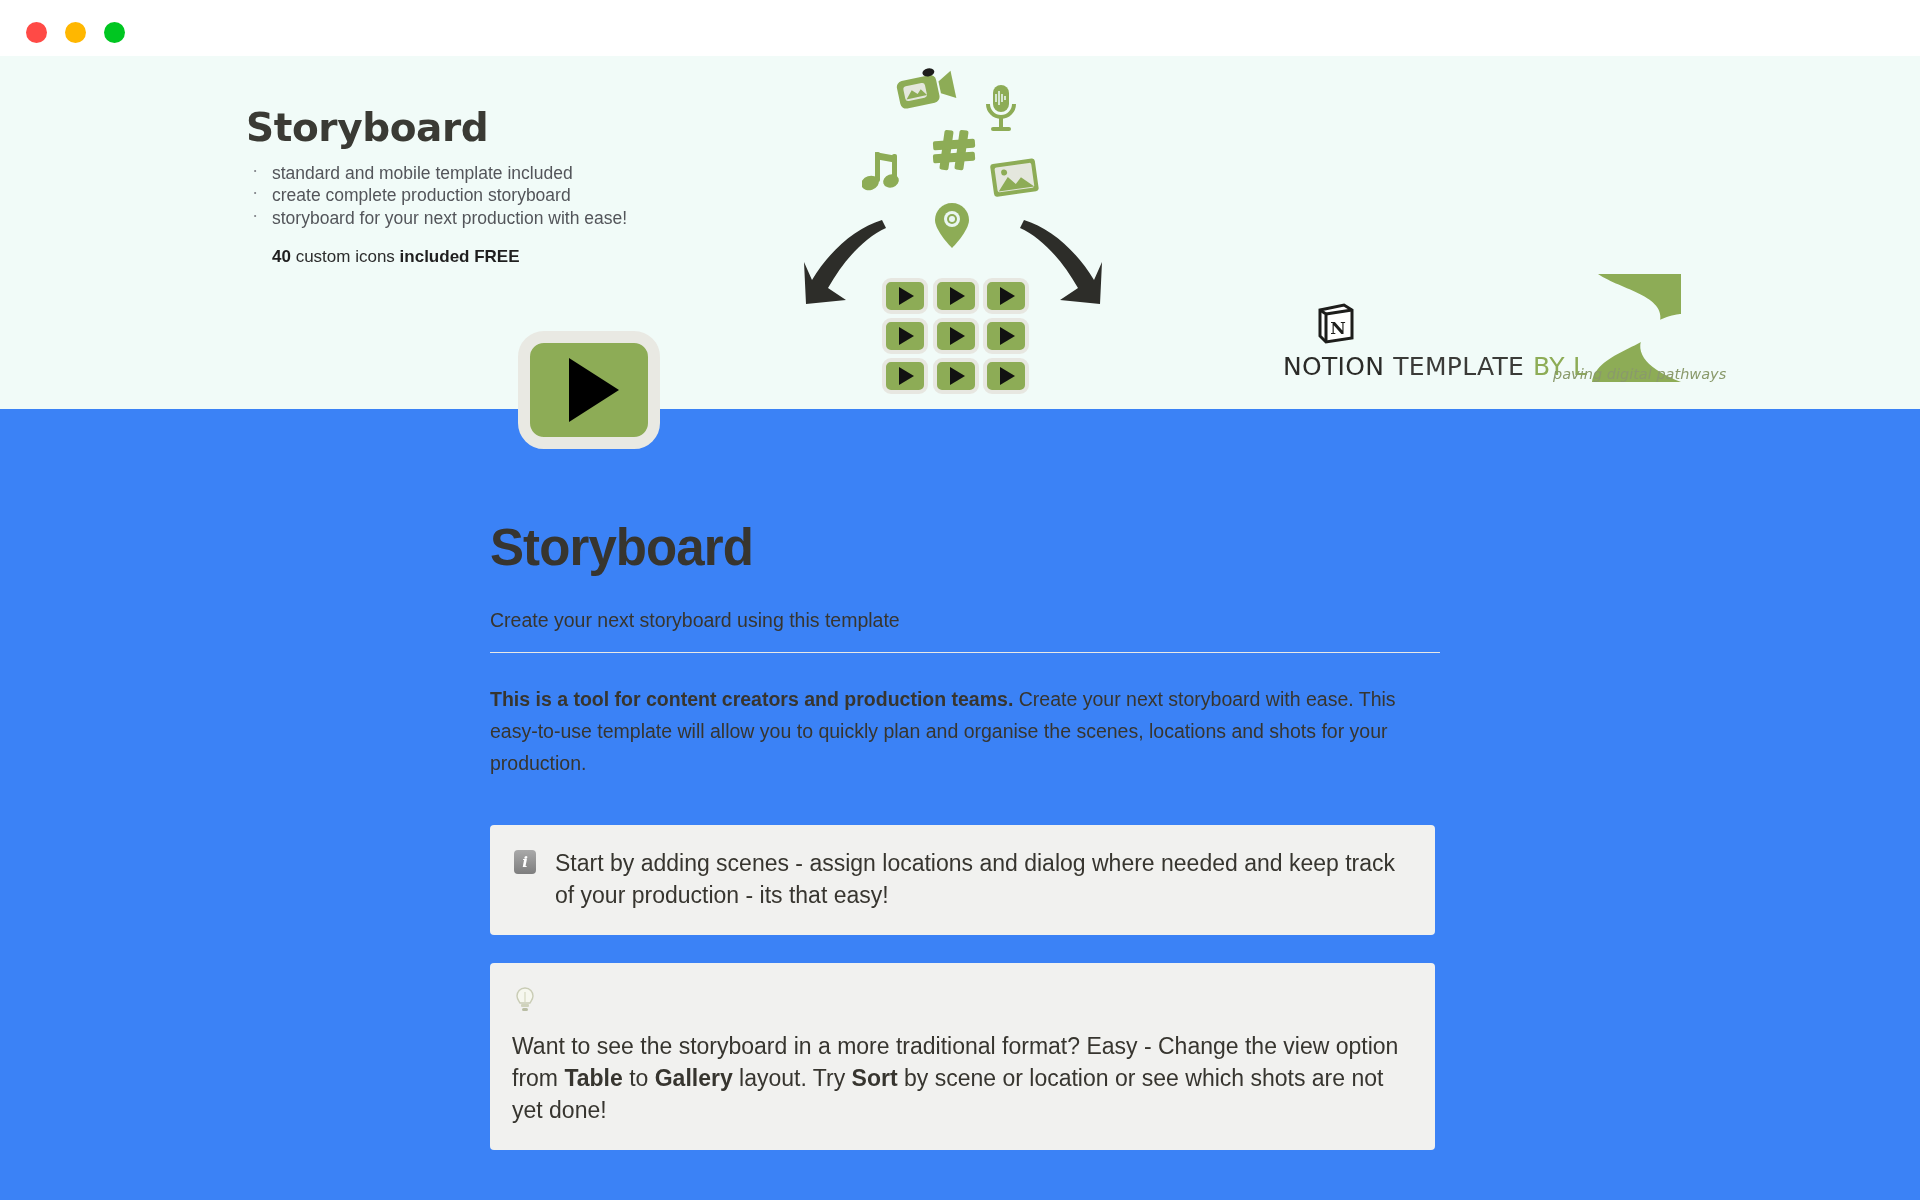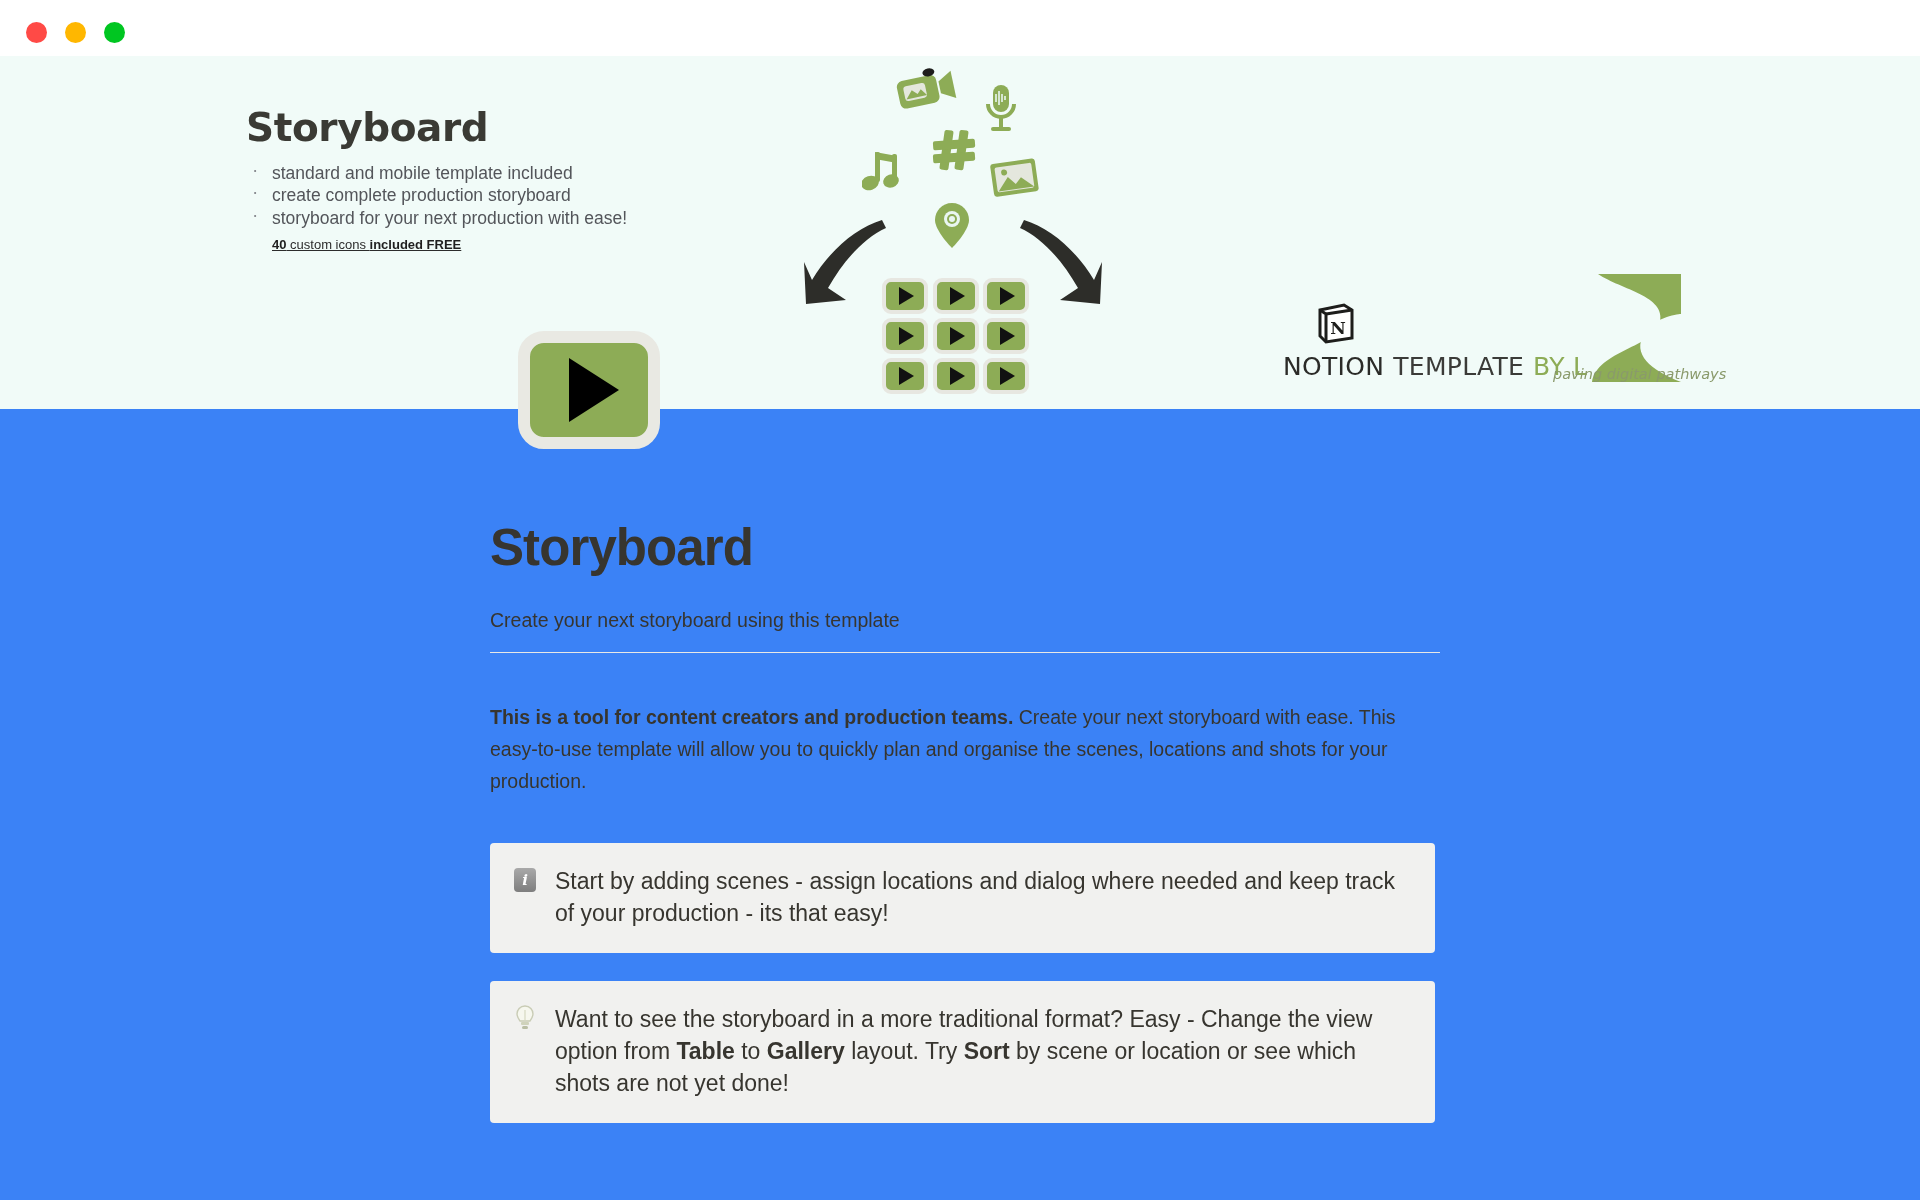--- a/index.html
+++ b/index.html
@@ -85,27 +85,26 @@
   }
   .banner-list li::before {
     content: "·";
     position: absolute;
     left: 6px;
     top: -3px;
     font-size: 19px;
     color: #8a8d92;
   }
   .banner-free {
-    font-size: 13px;
+    font-size: 17px;
     color: #2c2c2c;
     line-height: 23px;
     padding-left: 26px;
-    margin-top: 4px;
+    margin-top: 16px;
     white-space: nowrap;
-    text-decoration: underline;
   }
   .banner-free b { font-weight: 700; color: #1f1f1f; }
 
   
   .illustration {
     position: absolute;
     left: 800px;
     top: 6px;
     width: 310px;
     height: 340px;
@@ -249,39 +248,39 @@
     letter-spacing: -0.4px;
   }
   .divider {
     margin-top: 17px;
     height: 1px;
     background: #e8e8e6;
     width: 950px;
   }
 
   .body-para {
-    margin-top: 48px;
+    margin-top: 30px;
     font-size: 19.5px;
     line-height: 32px;
     color: #37352f;
     width: 940px;
   }
   .body-para b { font-weight: 700; }
 
   .callout {
     margin-top: 46px;
     width: 945px;
     background: #f1f1ef;
     border-radius: 4px;
     padding: 22px 26px 24px 22px;
     display: flex;
     gap: 17px;
     align-items: flex-start;
   }
-  .callout + .callout { margin-top: 28px; }
+  .callout + .callout { margin-top: 28px; flex-direction: column; }
   .callout-icon {
     flex: 0 0 auto;
     width: 26px;
     height: 28px;
     display: flex;
     align-items: center;
     justify-content: center;
     font-size: 21px;
     line-height: 1;
     padding-top: 2px;

